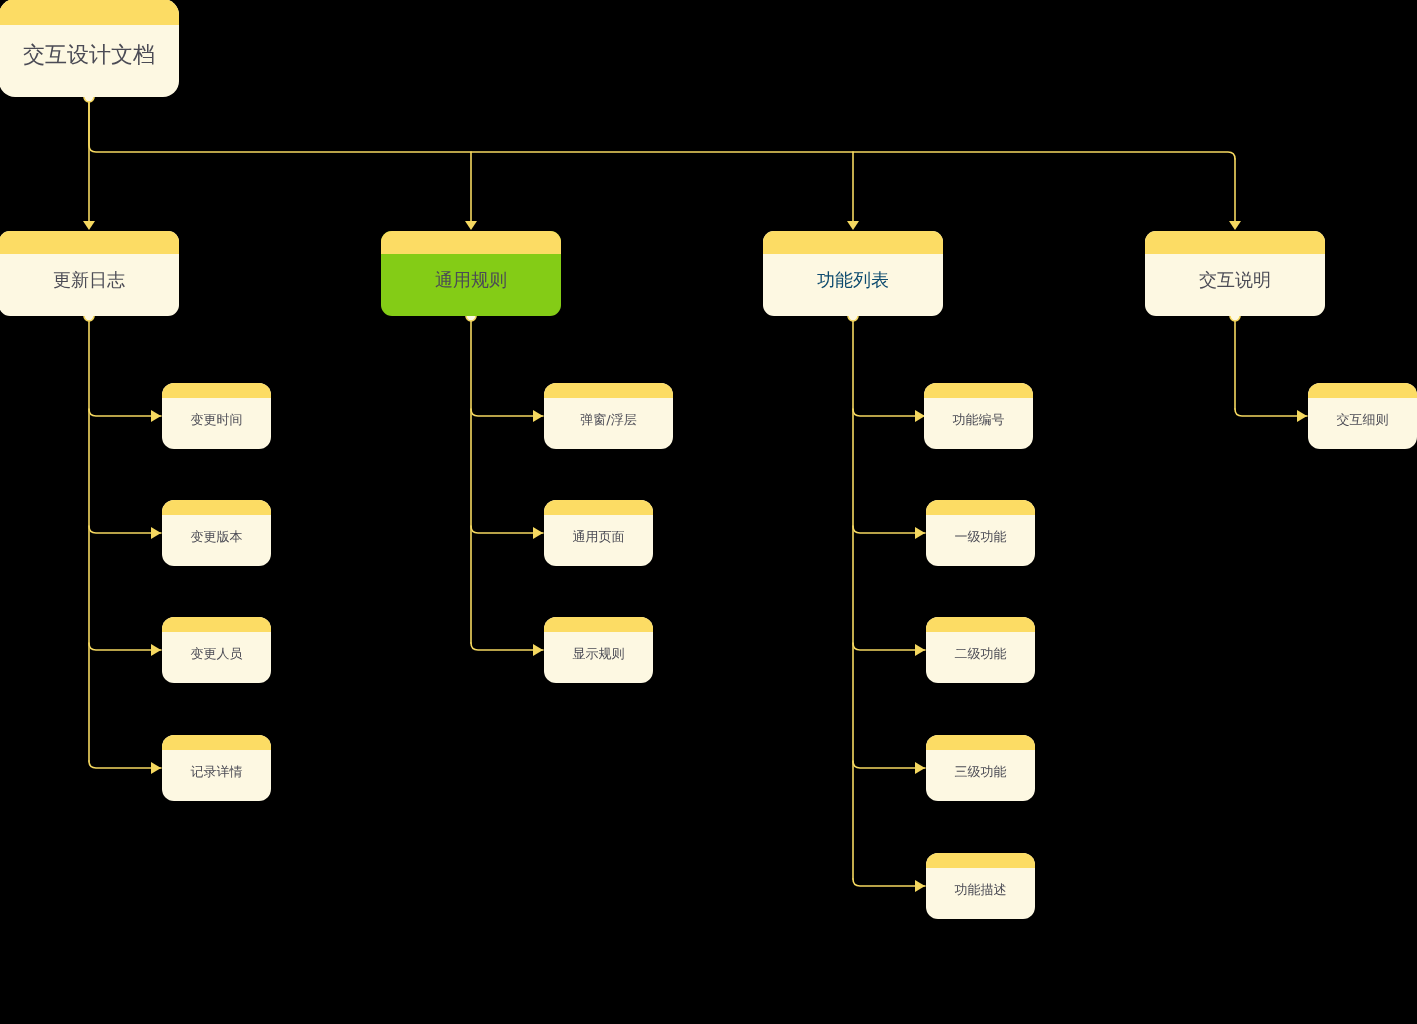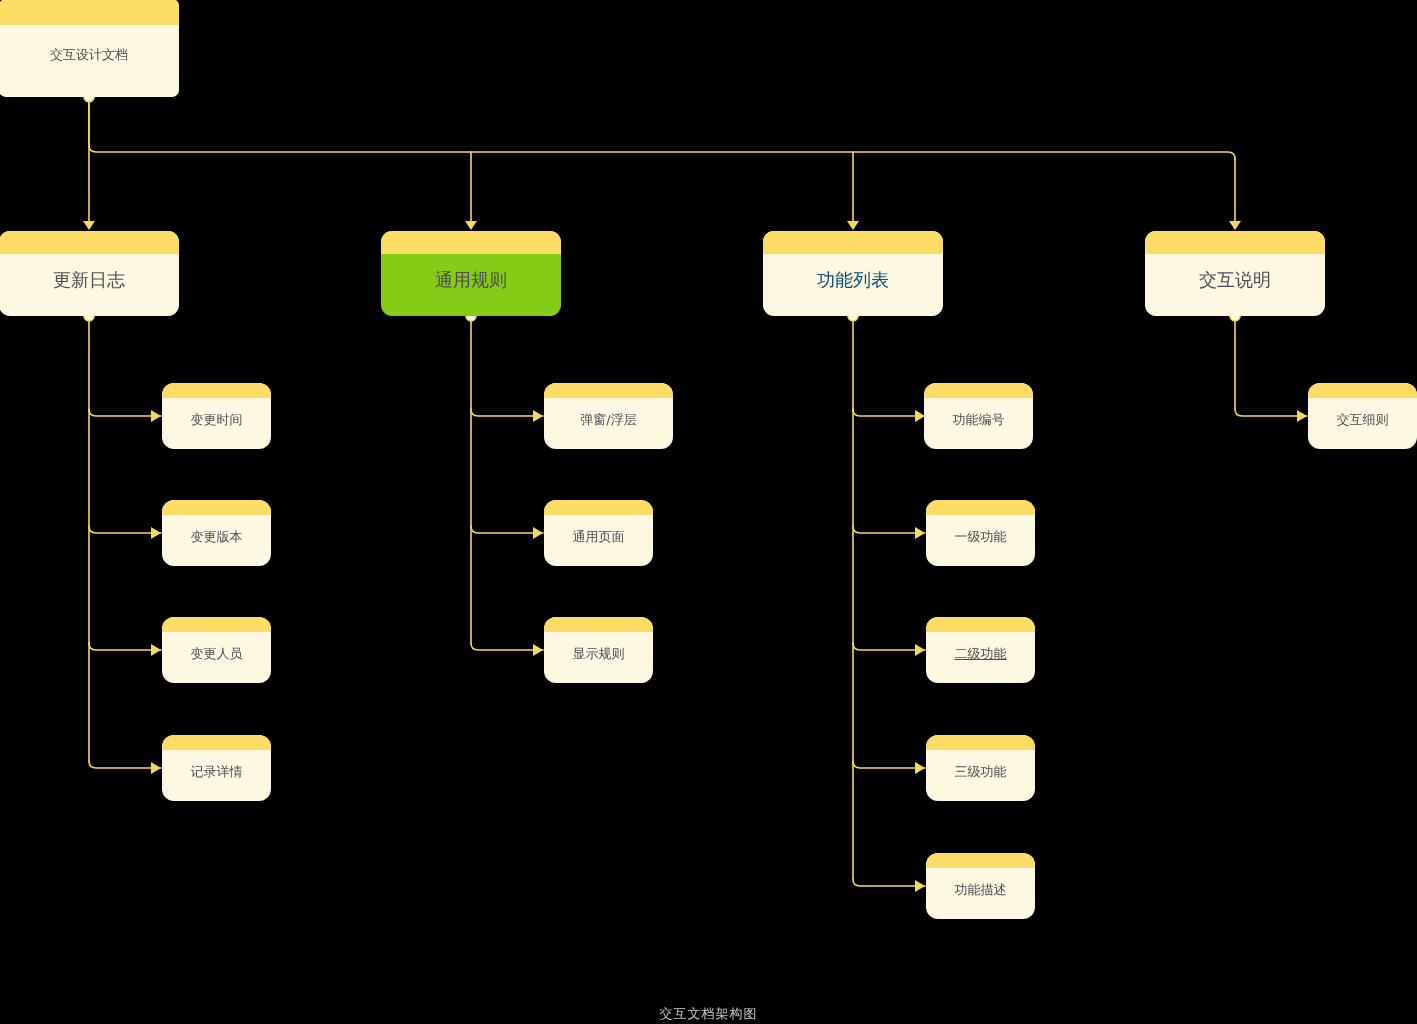--- a/index.html
+++ b/index.html
@@ -23,21 +23,21 @@
     line-height:1.2;
     white-space:nowrap;
   }
   .node .band{
     position:absolute;left:0;top:0;right:0;
     background:#FCDC64;
   }
   .node .lbl{position:relative;z-index:2;}
 
   
-  .lvl1{width:180px;height:98px;font-size:13px;border-radius:7px;}
+  .lvl1{width:180px;height:98px;font-size:22px;border-radius:16px;}
   .lvl1 .band{height:26px;}
   .lvl1 .lbl{padding-top:14px;}
 
   
   .lvl2{width:180px;height:85px;font-size:18px;border-radius:11px;}
   .lvl2 .band{height:23px;}
   .lvl2 .lbl{padding-top:12px;}
 
   
   .lvl3{width:109px;height:66px;font-size:13px;border-radius:12px;}
@@ -179,35 +179,34 @@
         <span class="lbl">功能列表</span>
       </div>
       <div class="node lvl3" style="left: 924px; top: 383px; width: 109px; height: 66px; background: rgb(253, 248, 226); color: rgb(75, 75, 85);">
         <div class="band" style="background: rgb(252, 220, 100);"></div>
         <span class="lbl">功能编号</span>
       </div>
       <div class="node lvl3" style="left: 926px; top: 500px; width: 109px; height: 66px; background: rgb(253, 248, 226); color: rgb(75, 75, 85);">
         <div class="band" style="background: rgb(252, 220, 100);"></div>
         <span class="lbl">一级功能</span>
       </div>
-      <div class="node lvl3" style="left: 926px; top: 617px; width: 109px; height: 66px; background: rgb(253, 248, 226); color: rgb(75, 75, 85); text-decoration: underline;">
+      <div class="node lvl3" style="left: 926px; top: 617px; width: 109px; height: 66px; background: rgb(253, 248, 226); color: rgb(75, 75, 85);">
         <div class="band" style="background: rgb(252, 220, 100);"></div>
         <span class="lbl">二级功能</span>
       </div>
       <div class="node lvl3" style="left: 926px; top: 735px; width: 109px; height: 66px; background: rgb(253, 248, 226); color: rgb(75, 75, 85);">
         <div class="band" style="background: rgb(252, 220, 100);"></div>
         <span class="lbl">三级功能</span>
       </div>
       <div class="node lvl3" style="left: 926px; top: 853px; width: 109px; height: 66px; background: rgb(253, 248, 226); color: rgb(75, 75, 85);">
         <div class="band" style="background: rgb(252, 220, 100);"></div>
         <span class="lbl">功能描述</span>
       </div>
       <div class="node lvl2" style="left: 1145px; top: 231px; width: 180px; height: 85px; background: rgb(253, 248, 226); color: rgb(75, 75, 85);">
         <div class="band" style="background: rgb(252, 220, 100);"></div>
         <span class="lbl">交互说明</span>
       </div>
       <div class="node lvl3" style="left: 1308px; top: 383px; width: 109px; height: 66px; background: rgb(253, 248, 226); color: rgb(75, 75, 85);">
         <div class="band" style="background: rgb(252, 220, 100);"></div>
         <span class="lbl">交互细则</span>
       </div>
     </div>
-  <div class="caption" style="top: 1005px; color: rgb(201, 201, 201);">交互文档架构图</div>
 </div>
 
 </body></html>

